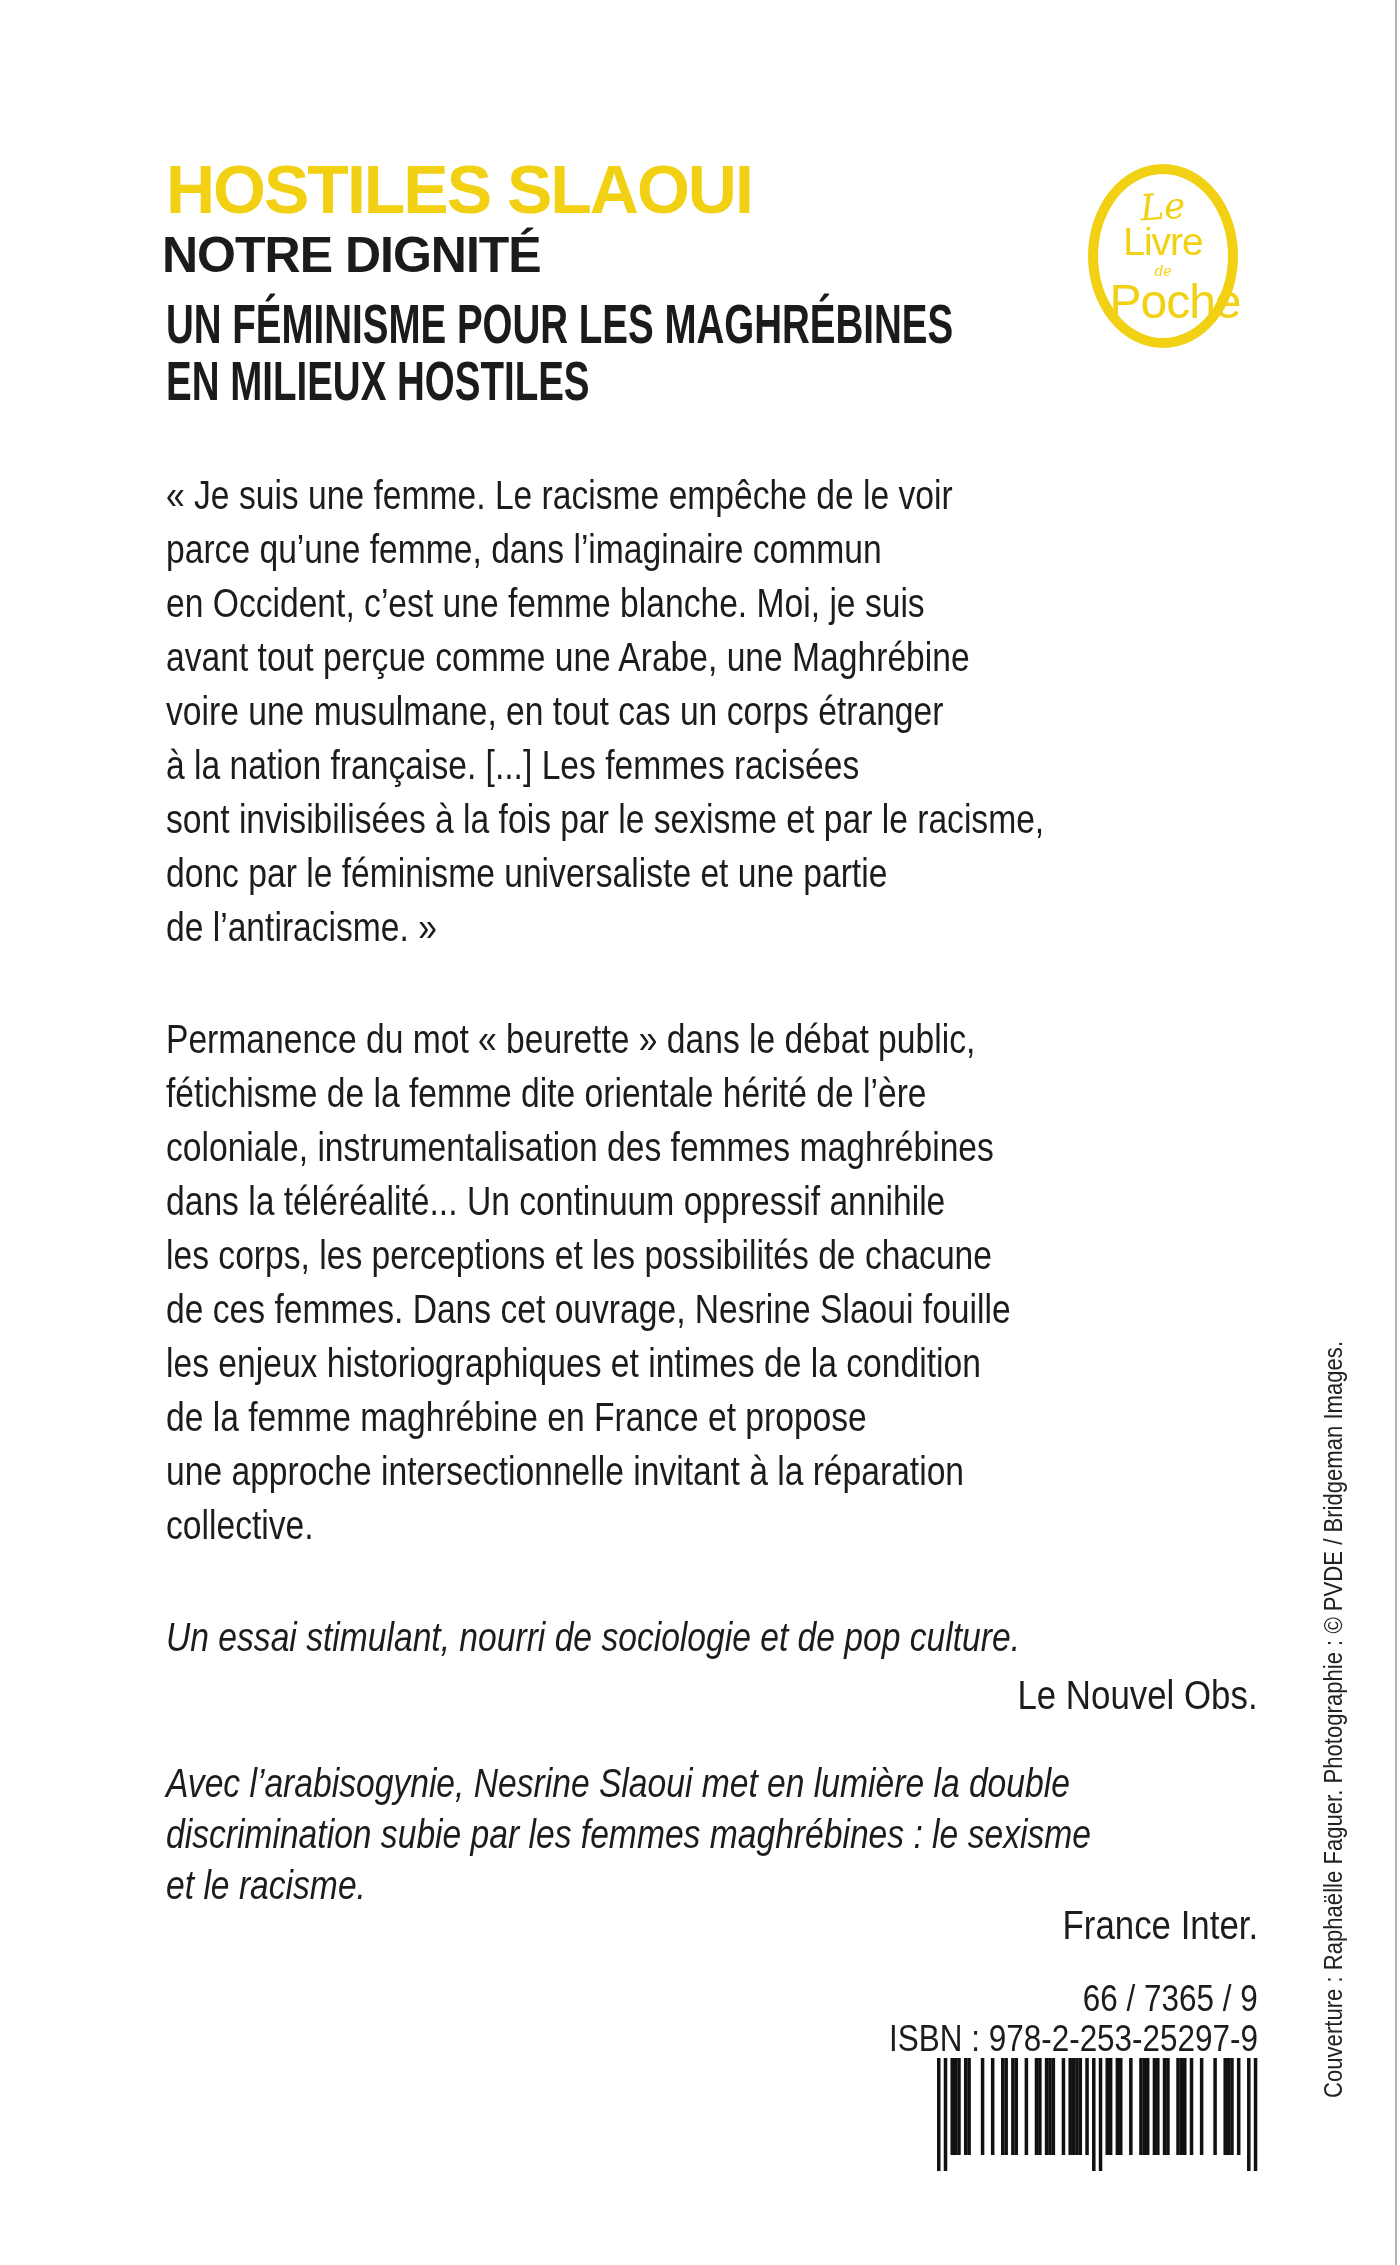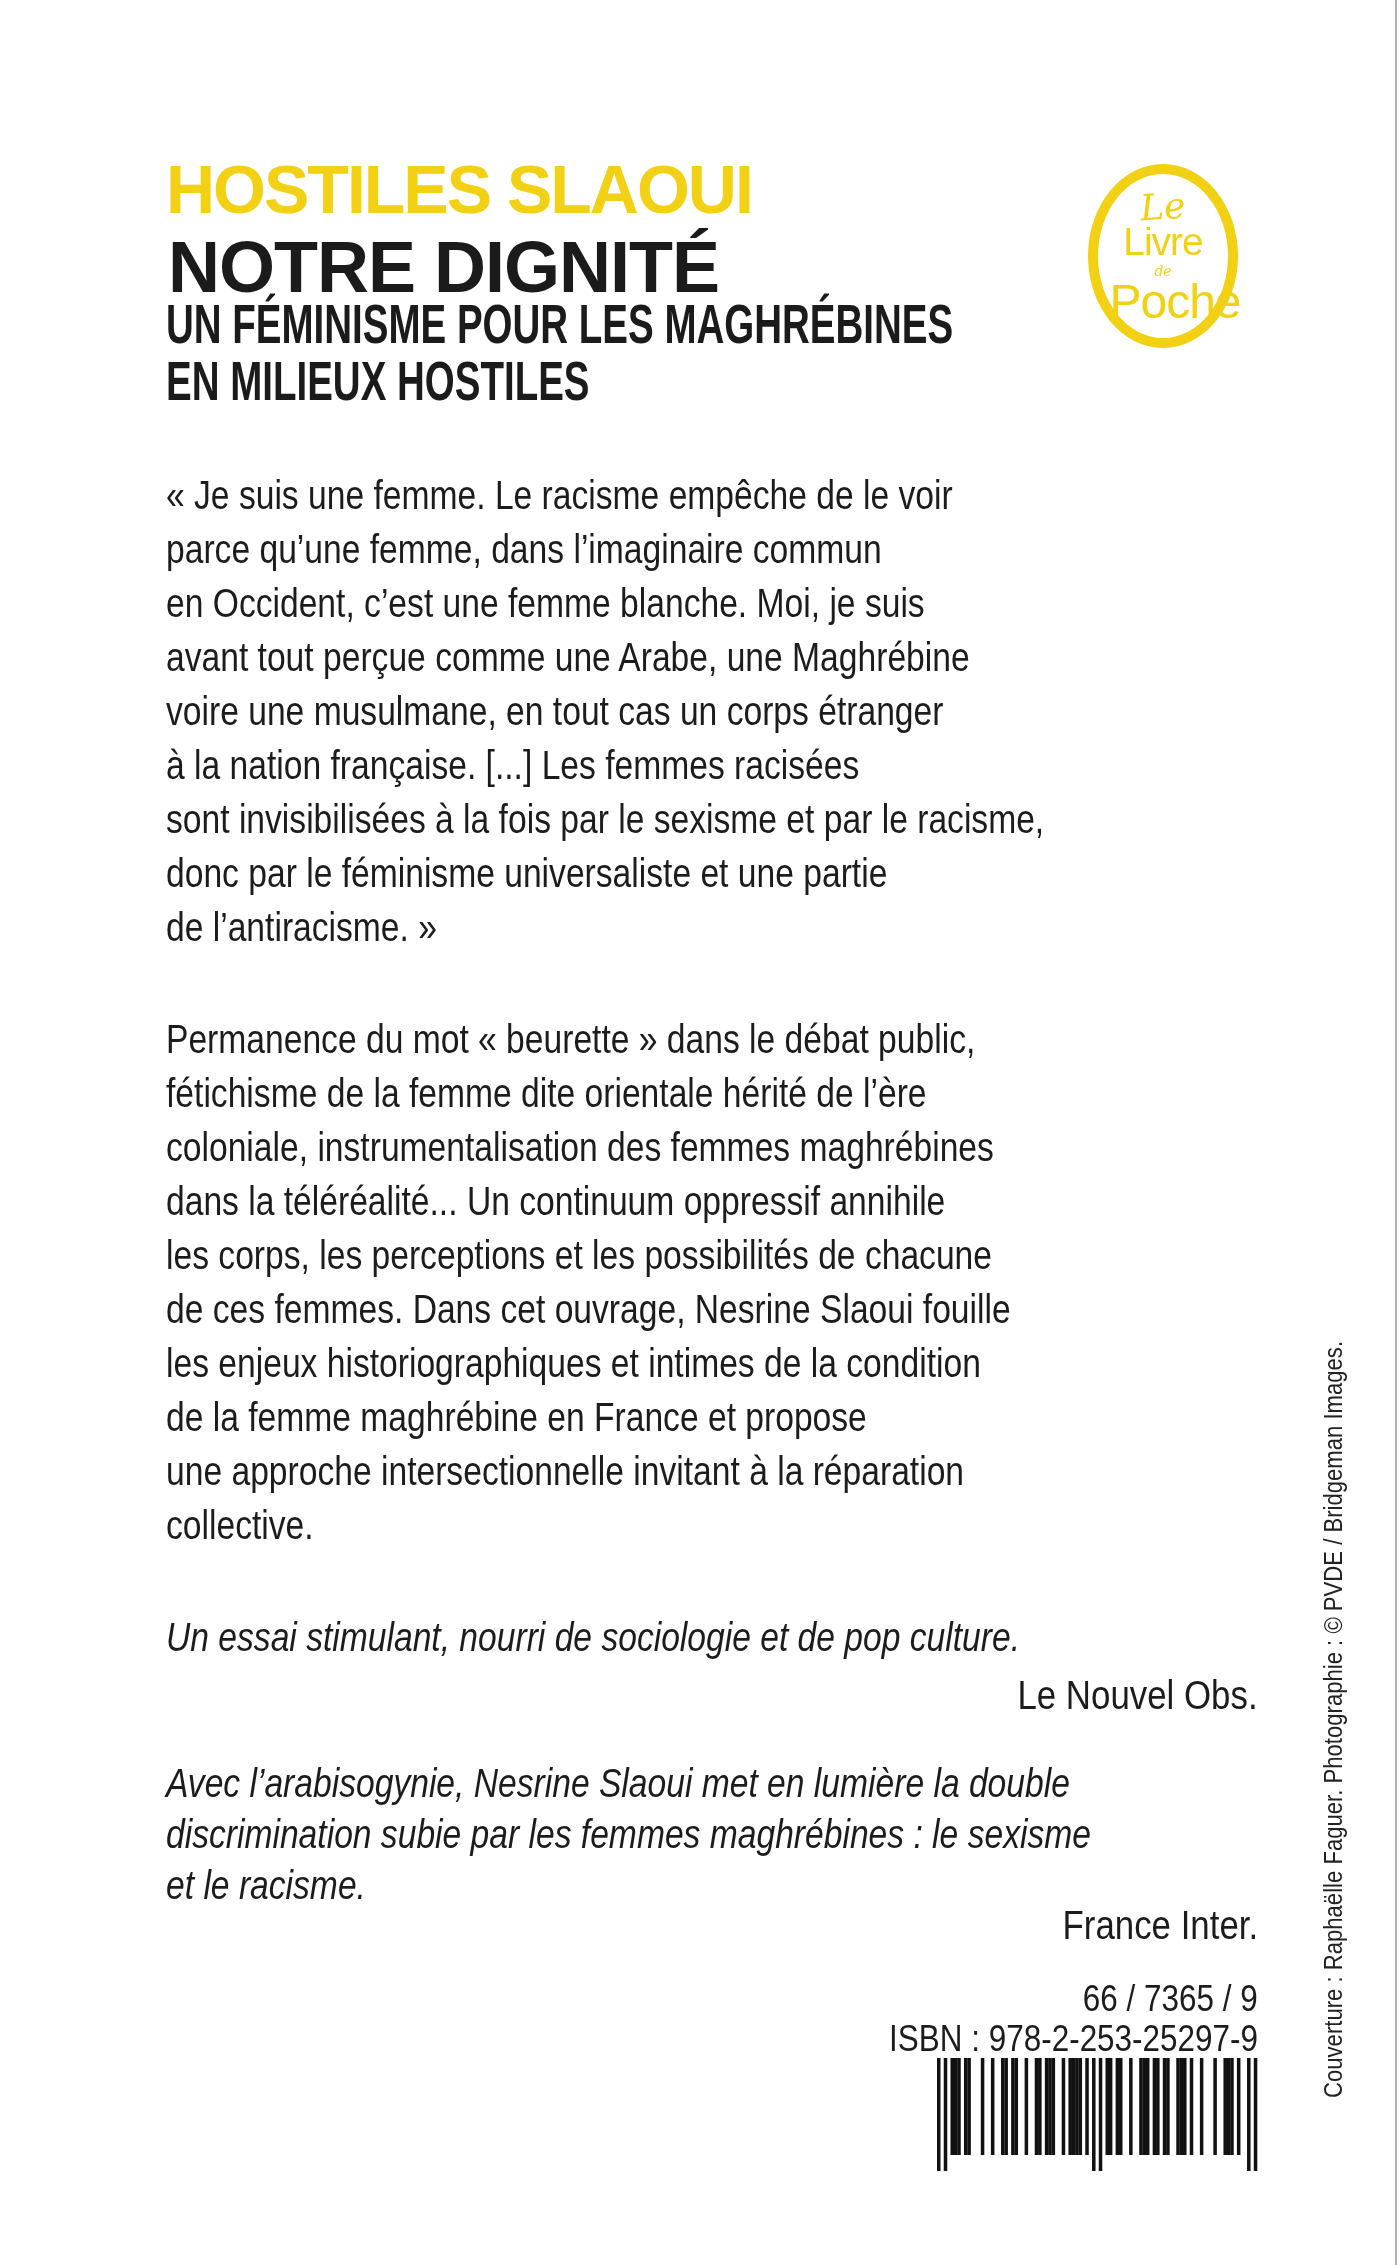--- a/index.html
+++ b/index.html
@@ -5,22 +5,22 @@
   html,body{margin:0;padding:0;background:#fff;}
   .page{
     position:relative;width:1400px;height:2265px;background:#ffffff;
     font-family:"Liberation Sans",sans-serif;color:#1a1a1a;overflow:hidden;
   }
   .author{
     position:absolute;left:166px;top:150px;
     font-size:68px;font-weight:700;letter-spacing:-2px;color:#F2D013;white-space:pre;
   }
   .title{
-    position:absolute;left:168px;top:226px;
-    font-size:72px;font-weight:700;letter-spacing:-1px;color:#1b1b1b;white-space:pre;
+    position:absolute;left:162px;top:226px;
+    font-size:50px;font-weight:700;letter-spacing:-1px;color:#1b1b1b;white-space:pre;
   }
   .subtitle{
     position:absolute;left:166px;top:296px;
     font-size:55px;font-weight:700;line-height:57px;white-space:pre;
     transform:scaleX(0.70);transform-origin:0 0;color:#1b1b1b;
   }
   .logo{
     position:absolute;left:1088px;top:164px;width:150px;height:184px;
     border:10px solid #F2D013;border-radius:50%;box-sizing:border-box;
     display:flex;flex-direction:column;align-items:center;justify-content:center;

